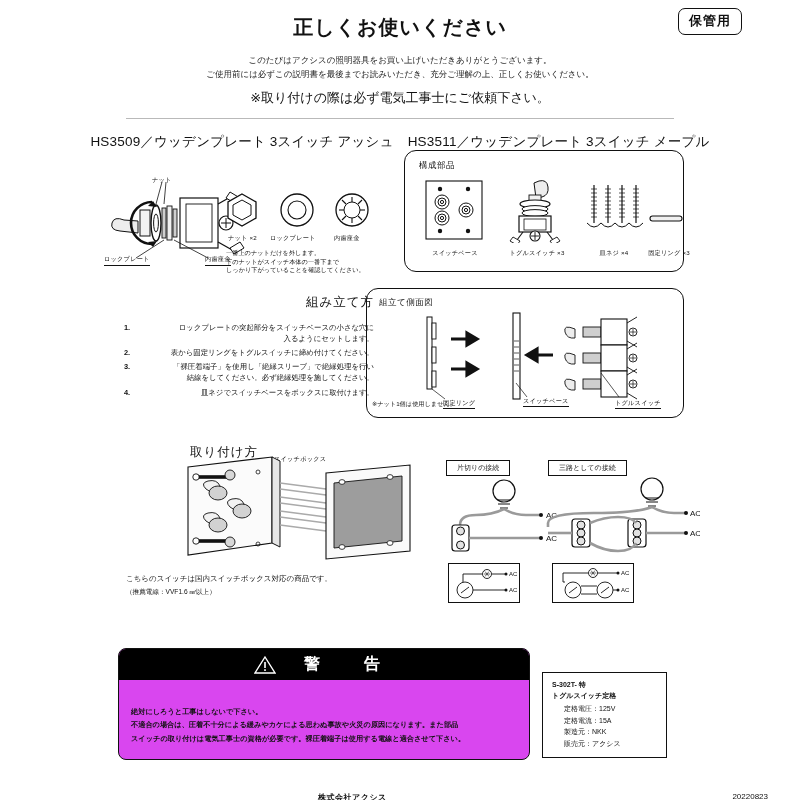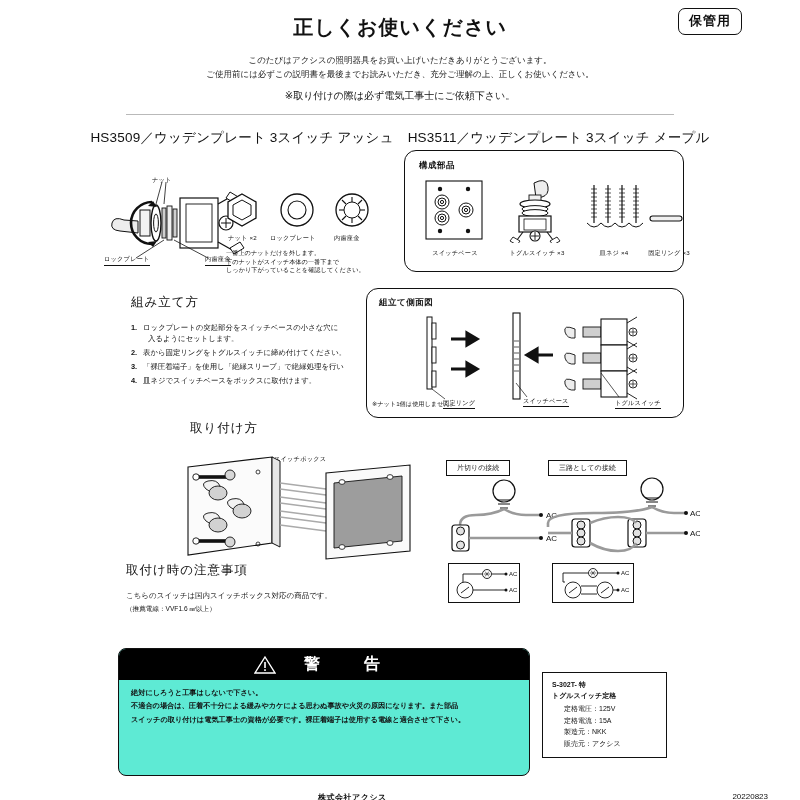--- a/index.html
+++ b/index.html
@@ -36,21 +36,21 @@
   }
   .intro {
     text-align: center;
     font-size: 8.5px;
     line-height: 1.65;
     margin-top: 12px;
     color: #1a1a1a;
   }
   .note-line {
     text-align: center;
-    font-size: 10px;
+    font-size: 13px;
     margin-top: 8px;
   }
   .rule {
     width: 548px;
     height: 1px;
     background: #b9b9b9;
     margin: 11px auto 0 auto;
   }
   .models {
     text-align: center;
@@ -61,21 +61,21 @@
   .models .gap { display: inline-block; width: 14px; }
 
   
   .h2 {
     font-size: 12.5px;
     font-weight: normal;
     letter-spacing: 1px;
   }
   .h3-box {
     font-size: 8.5px;
-    font-weight: bold;
+    font-weight: normal;
     letter-spacing: 0.5px;
   }
 
   .rounded-box {
     position: absolute;
     border: 1.3px solid #111;
     border-radius: 12px;
   }
 
   
@@ -96,47 +96,46 @@
   ol.steps li .num {
     position: absolute; left: 0; top: 0;
     font-weight: bold;
   }
   ol.steps li .cont { display: block; padding-left: 5px; }
 
   
   .warn-outer {
     position: absolute;
     left: 118px; top: 648px;
-    width: 412px; height: 128px;
+    width: 412px; height: 112px;
     border: 1.3px solid #111;
     border-radius: 8px;
     overflow: hidden;
-    background: #5eead4;
+    background: #d946ef;
   }
   .warn-bar {
     height: 31px;
     background: #000;
     color: #fff;
     display: flex;
     align-items: center;
     justify-content: center;
     gap: 14px;
   }
   .warn-bar .wtext {
     font-size: 16px;
     font-weight: bold;
     letter-spacing: 14px;
     padding-left: 14px;
   }
   .warn-body {
-    padding: 7px 12px 0 12px;
+    padding: 25px 12px 0 12px;
     font-size: 7.2px;
     line-height: 1.85;
     font-weight: bold;
-    font-family: Liberation Mono, monospace;
   }
 
   .spec-box {
     position: absolute;
     left: 542px; top: 672px;
     width: 125px; height: 86px;
     border: 1.4px solid #111;
     background: #fff;
     padding: 6px 0 0 0;
   }
@@ -370,35 +369,36 @@
         <rect x="2" y="3" width="32" height="5" rx="2.5" fill="#f0f0f0" stroke="#111" stroke-width="1.1"></rect>
       </svg>
     </div>
 
     <div class="abs label-txt" style="left:14px; top:98px; width:72px; text-align:center;">スイッチベース</div>
     <div class="abs label-txt" style="left:92px; top:98px; width:80px; text-align:center;">トグルスイッチ ×3</div>
     <div class="abs label-txt" style="left:174px; top:98px; width:70px; text-align:center;">皿ネジ ×4</div>
     <div class="abs label-txt" style="left:232px; top:98px; width:64px; text-align:center;">固定リング ×3</div>
   </div>
 
-  <div class="abs" style="left:131px; top:294px; width:250px;">
+  <div class="abs" style="left:124px; top:294px; width:250px;text-align:right;">
     <div class="h2">組み立て方</div>
     <ol class="steps" style="margin-top:11px;">
       <li>
         <span class="num">1.</span>
         <span>ロックプレートの突起部分をスイッチベースの小さな穴に</span>
         <span class="cont">入るようにセットします。</span>
       </li>
       <li>
         <span class="num">2.</span>
         <span>表から固定リングをトグルスイッチに締め付けてください。</span>
       </li>
       <li>
         <span class="num">3.</span>
         <span>「裸圧着端子」を使用し「絶縁スリーブ」で絶縁処理を行い</span>
+        <span class="cont">結線をしてください。必ず絶縁処理を施してください。</span>
       </li>
       <li>
         <span class="num">4.</span>
         <span>皿ネジでスイッチベースをボックスに取付けます。</span>
       </li>
     </ol>
   </div>
 
   <div class="rounded-box" style="left:366px; top:288px; width:318px; height:130px;">
     <div class="h3-box abs" style="left:12px; top:8px;">組立て側面図</div>
@@ -458,21 +458,21 @@
         <path d="M226 62 L244 86" stroke="#111" stroke-width="0.7" fill="none"></path>
       </svg>
     </div>
 
     <div class="abs label-txt" style="left:76px; top:110px; border-bottom:0.8px solid #111;">固定リング</div>
     <div class="abs label-txt" style="left:156px; top:108px; border-bottom:0.8px solid #111;">スイッチベース</div>
     <div class="abs label-txt" style="left:248px; top:110px; border-bottom:0.8px solid #111;">トグルスイッチ</div>
   </div>
   <div class="abs tiny" style="left:372px; top:400px;">※ナット1個は使用しません。</div>
 
-  <div class="abs" style="left:190px; top:420px;">
+  <div class="abs" style="left:190px; top:444px;">
     <div class="h2">取り付け方</div>
   </div>
   <div class="abs label-txt" style="left:274px; top:455px;">スイッチボックス</div>
 
   <div class="abs" style="left:170px; top:455px;">
     <svg width="260" height="105" viewBox="0 0 260 105">
 
       <polygon points="18,12 102,2 102,88 18,100" fill="#fbfbfb" stroke="#111" stroke-width="1.1"></polygon>
       <polygon points="102,2 110,6 110,92 102,88" fill="#e6e6e6" stroke="#111" stroke-width="1"></polygon>
 
@@ -612,21 +612,20 @@
       <path d="M10 18 h2" stroke="#111" stroke-width="0.9"></path>
       <path d="M28 22 h16" stroke="#111" stroke-width="0.9"></path>
       <path d="M28 30 h16" stroke="#111" stroke-width="0.9"></path>
       <path d="M60 26 h5" stroke="#111" stroke-width="0.9"></path>
       <circle cx="65" cy="26" r="1.5" fill="#111"></circle>
       <text x="68" y="28" font-family="'Liberation Sans',sans-serif" font-size="6" fill="#111">AC</text>
     </svg>
   </div>
 
   <div class="abs" style="left:126px; top:562px; width:330px;">
-    <div class="h2">取付け時の注意事項</div>
     <div class="small" style="margin-top:11px;">
       <div>こちらのスイッチは国内スイッチボックス対応の商品です。</div>
       <div style="font-size:6.6px; margin-top:2px;">（推薦電線：VVF1.6 ㎟以上）</div>
     </div>
   </div>
 
   <div class="warn-outer">
     <div class="warn-bar">
       <span>
         <svg width="22" height="20" viewBox="0 0 22 20">

